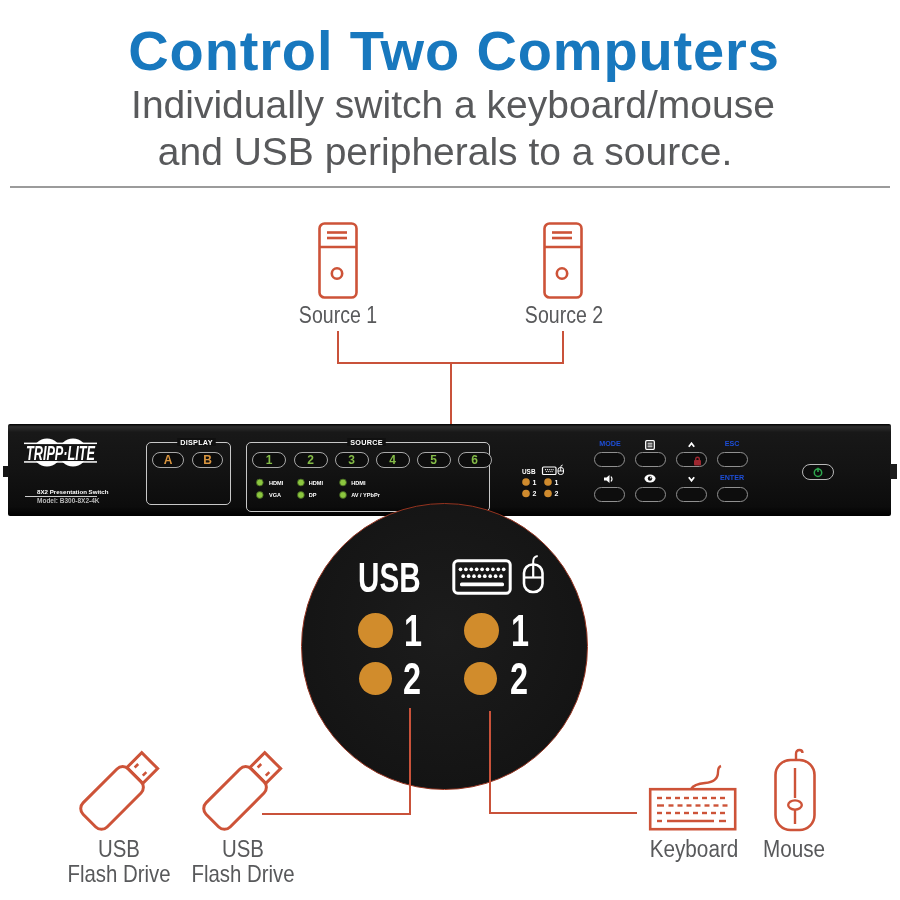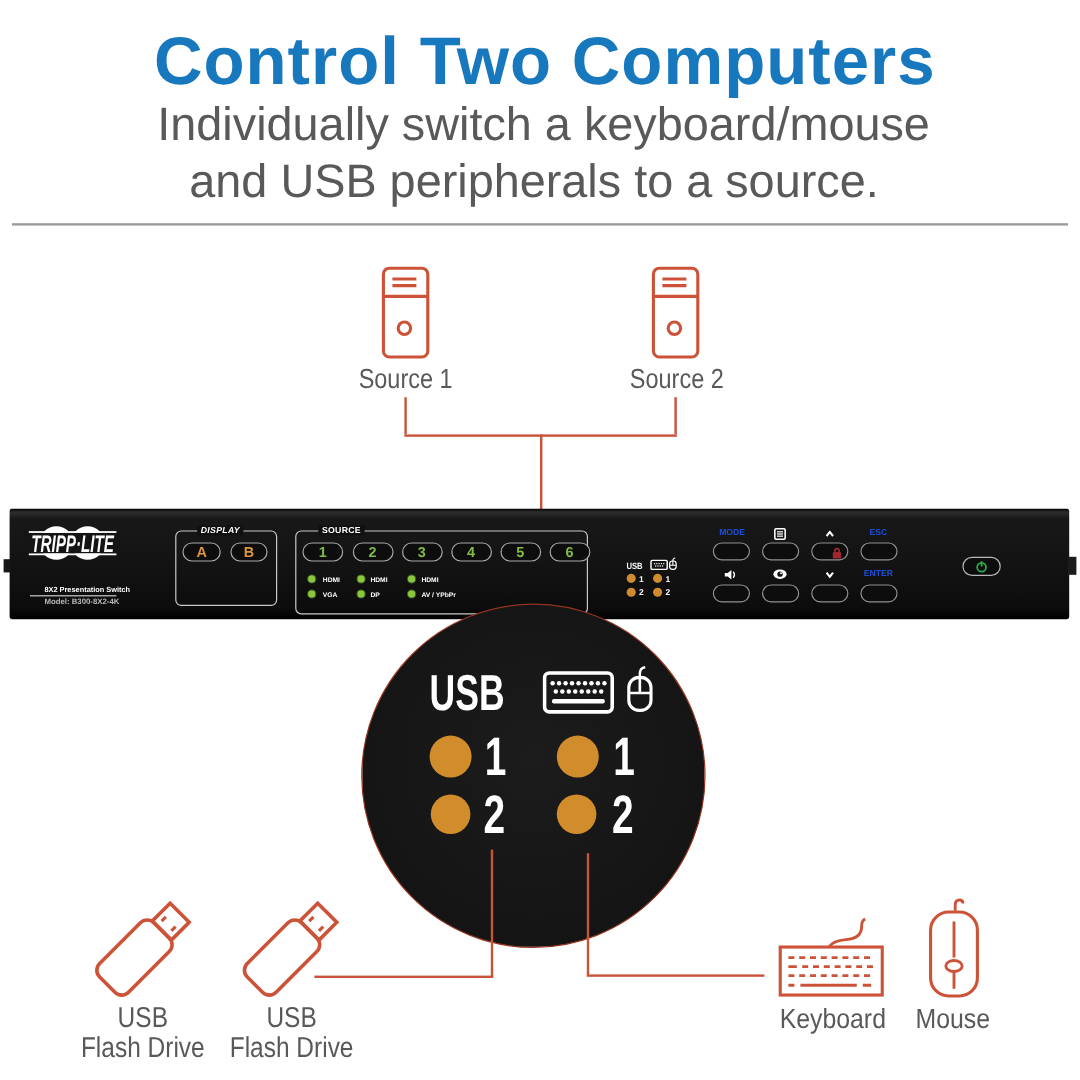--- a/index.html
+++ b/index.html
@@ -50,26 +50,26 @@
   <rect x="0" y="6.8" width="80" height="17.4" fill="#141414"></rect>
   <rect x="4" y="5.6" width="73" height="1.5" fill="#fff"></rect>
   <rect x="4" y="24.2" width="73" height="1.5" fill="#fff"></rect>
   <text x="40.5" y="23.2" text-anchor="middle" font-family="Liberation Sans, sans-serif" font-size="20" font-weight="bold" font-style="italic" fill="#fff" textLength="69" lengthAdjust="spacingAndGlyphs">TRIPP·LITE</text>
 </svg>
 <div class="abs" style="left:17px;top:488px;width:80px;text-align:center;color:#fff;font-size:12.3px;font-weight:bold;transform:scale(0.5);transform-origin:50% 0;white-space:nowrap;">8X2 Presentation Switch</div>
 <div class="abs" style="left:25px;top:496px;width:72px;height:1px;background:#ccc;"></div>
 <div class="abs" style="left:17px;top:497px;width:80px;text-align:center;color:#b9b9b9;font-size:13px;font-weight:bold;transform:scale(0.5);transform-origin:50% 0;white-space:nowrap;">Model: B300-8X2-4K</div>
 
 <div class="abs" style="left:146px;top:442px;width:83px;height:61px;border:1px solid #c8c8c8;border-radius:5px;"></div>
-<div class="abs" style="left:142px;top:433px;width:83px;text-align:center;font-style:italic;"><span style="display:inline-block;background:#101010;color:#fff;font-size:14.5px;font-weight:bold;transform:scale(0.5);transform-origin:50% 50%;padding:0 6px;letter-spacing:0.5px;">DISPLAY</span></div>
+<div class="abs" style="left:152px;top:433px;width:83px;text-align:right;"><span style="display:inline-block;background:#101010;color:#fff;font-size:14.5px;font-weight:bold;transform:scale(0.5);transform-origin:50% 50%;padding:0 6px;letter-spacing:0.5px;">DISPLAY</span></div>
 <div class="abs" style="left:152px;top:452px;width:32px;height:16px;border:1.4px solid #a8a8a8;border-radius:9px;box-sizing:border-box;background:#0d0d0d;text-align:center;color:#d9953f;font-weight:bold;font-size:12px;line-height:14px;">A</div>
 <div class="abs" style="left:192px;top:452px;width:31px;height:16px;border:1.4px solid #a8a8a8;border-radius:9px;box-sizing:border-box;background:#0d0d0d;text-align:center;color:#d9953f;font-weight:bold;font-size:12px;line-height:14px;">B</div>
 
 <div class="abs" style="left:246px;top:442px;width:242px;height:68px;border:1px solid #c8c8c8;border-radius:5px;"></div>
-<div class="abs" style="left:246px;top:433px;width:242px;text-align:left;"><span style="display:inline-block;background:#101010;color:#fff;font-size:14.5px;font-weight:bold;transform:scale(0.5);transform-origin:50% 50%;padding:0 6px;letter-spacing:0.5px;">SOURCE</span></div>
+<div class="abs" style="left:246px;top:433px;width:242px;text-align:center;"><span style="display:inline-block;background:#101010;color:#fff;font-size:14.5px;font-weight:bold;transform:scale(0.5);transform-origin:50% 50%;padding:0 6px;letter-spacing:0.5px;">SOURCE</span></div>
 <div class="abs" style="left:252px;top:452px;width:34px;height:16px;border:1.4px solid #a8a8a8;border-radius:9px;box-sizing:border-box;background:#0d0d0d;text-align:center;color:#84bb47;font-weight:bold;font-size:12px;line-height:14px;">1</div>
 <div class="abs" style="left:293.5px;top:452px;width:34px;height:16px;border:1.4px solid #a8a8a8;border-radius:9px;box-sizing:border-box;background:#0d0d0d;text-align:center;color:#84bb47;font-weight:bold;font-size:12px;line-height:14px;">2</div>
 <div class="abs" style="left:334.5px;top:452px;width:34px;height:16px;border:1.4px solid #a8a8a8;border-radius:9px;box-sizing:border-box;background:#0d0d0d;text-align:center;color:#84bb47;font-weight:bold;font-size:12px;line-height:14px;">3</div>
 <div class="abs" style="left:375.5px;top:452px;width:34px;height:16px;border:1.4px solid #a8a8a8;border-radius:9px;box-sizing:border-box;background:#0d0d0d;text-align:center;color:#84bb47;font-weight:bold;font-size:12px;line-height:14px;">4</div>
 <div class="abs" style="left:416.5px;top:452px;width:34px;height:16px;border:1.4px solid #a8a8a8;border-radius:9px;box-sizing:border-box;background:#0d0d0d;text-align:center;color:#84bb47;font-weight:bold;font-size:12px;line-height:14px;">5</div>
 <div class="abs" style="left:457.5px;top:452px;width:34px;height:16px;border:1.4px solid #a8a8a8;border-radius:9px;box-sizing:border-box;background:#0d0d0d;text-align:center;color:#84bb47;font-weight:bold;font-size:12px;line-height:14px;">6</div>
 
 <svg class="abs" style="left:246px;top:474px;" width="160" height="30" viewBox="0 0 160 30">
   <g fill="#8cc63f" stroke="#3c5c1e" stroke-width="0.8">
     <circle cx="13.8" cy="8.5" r="3.4"></circle>

